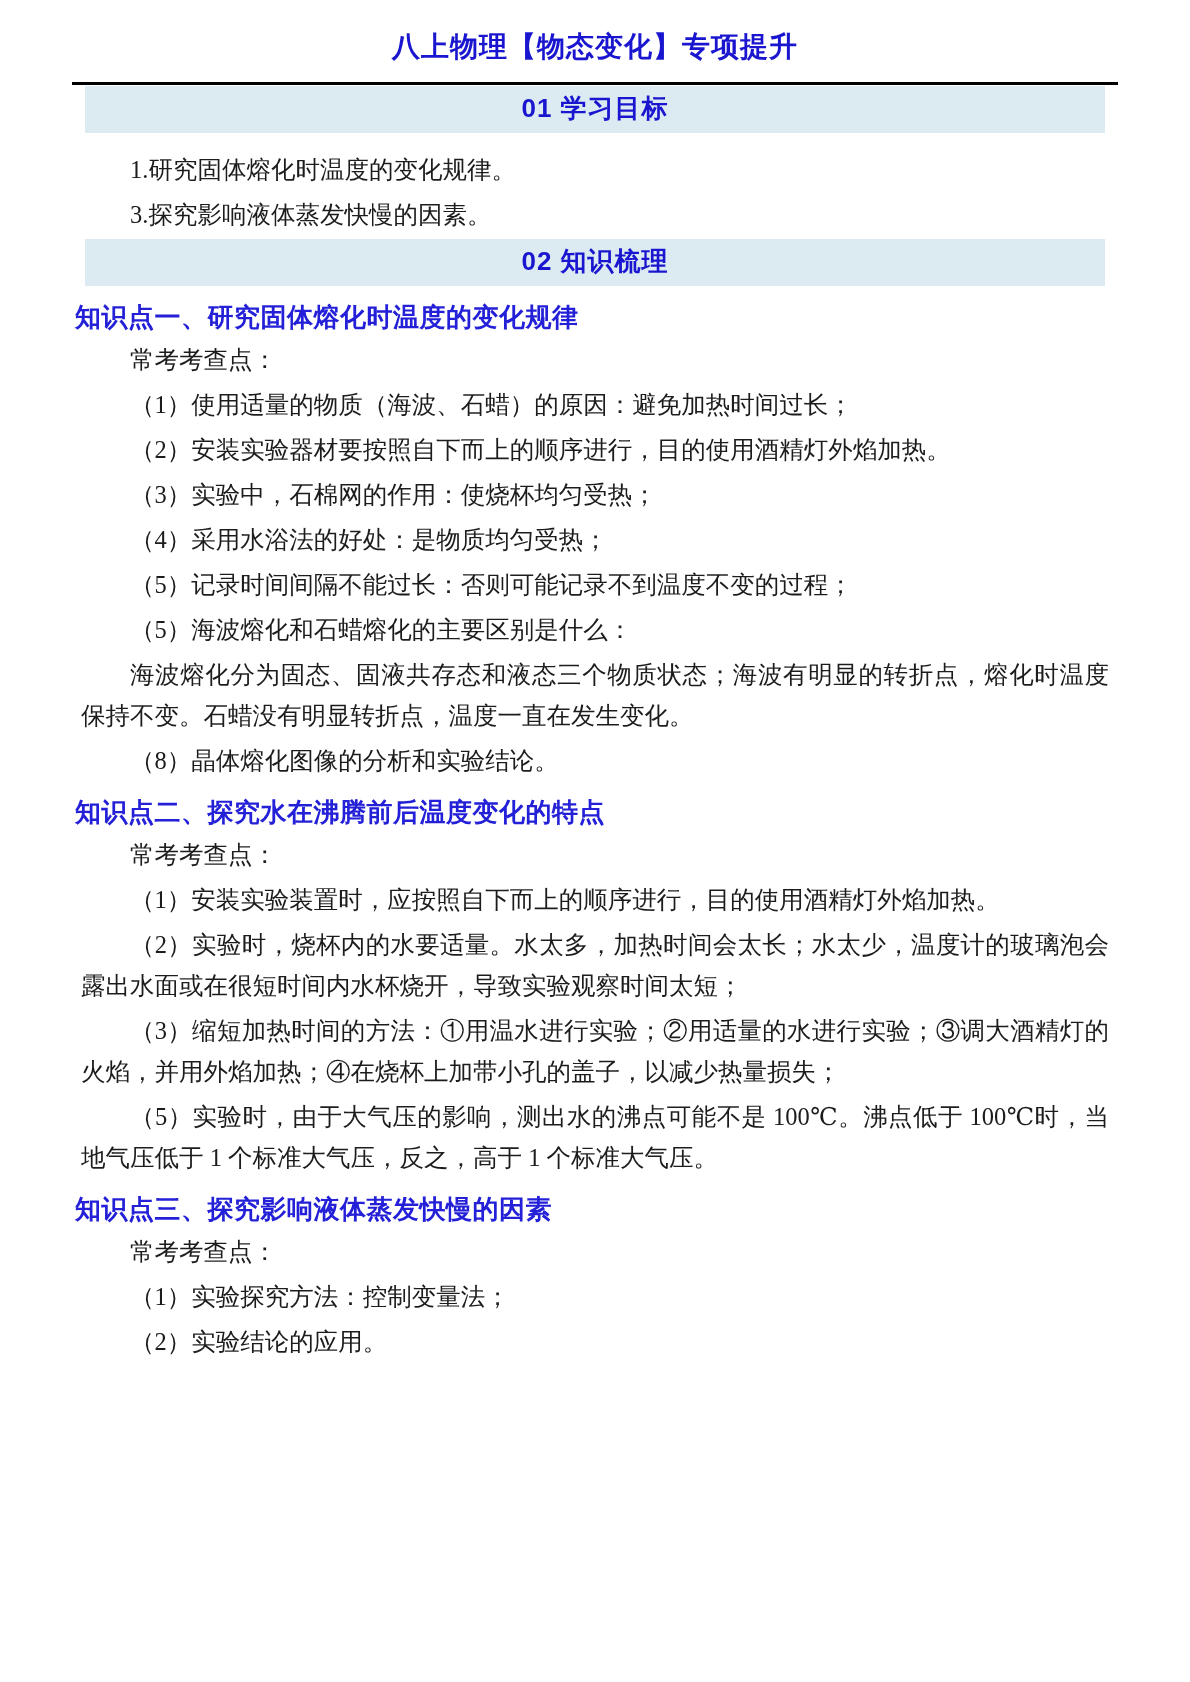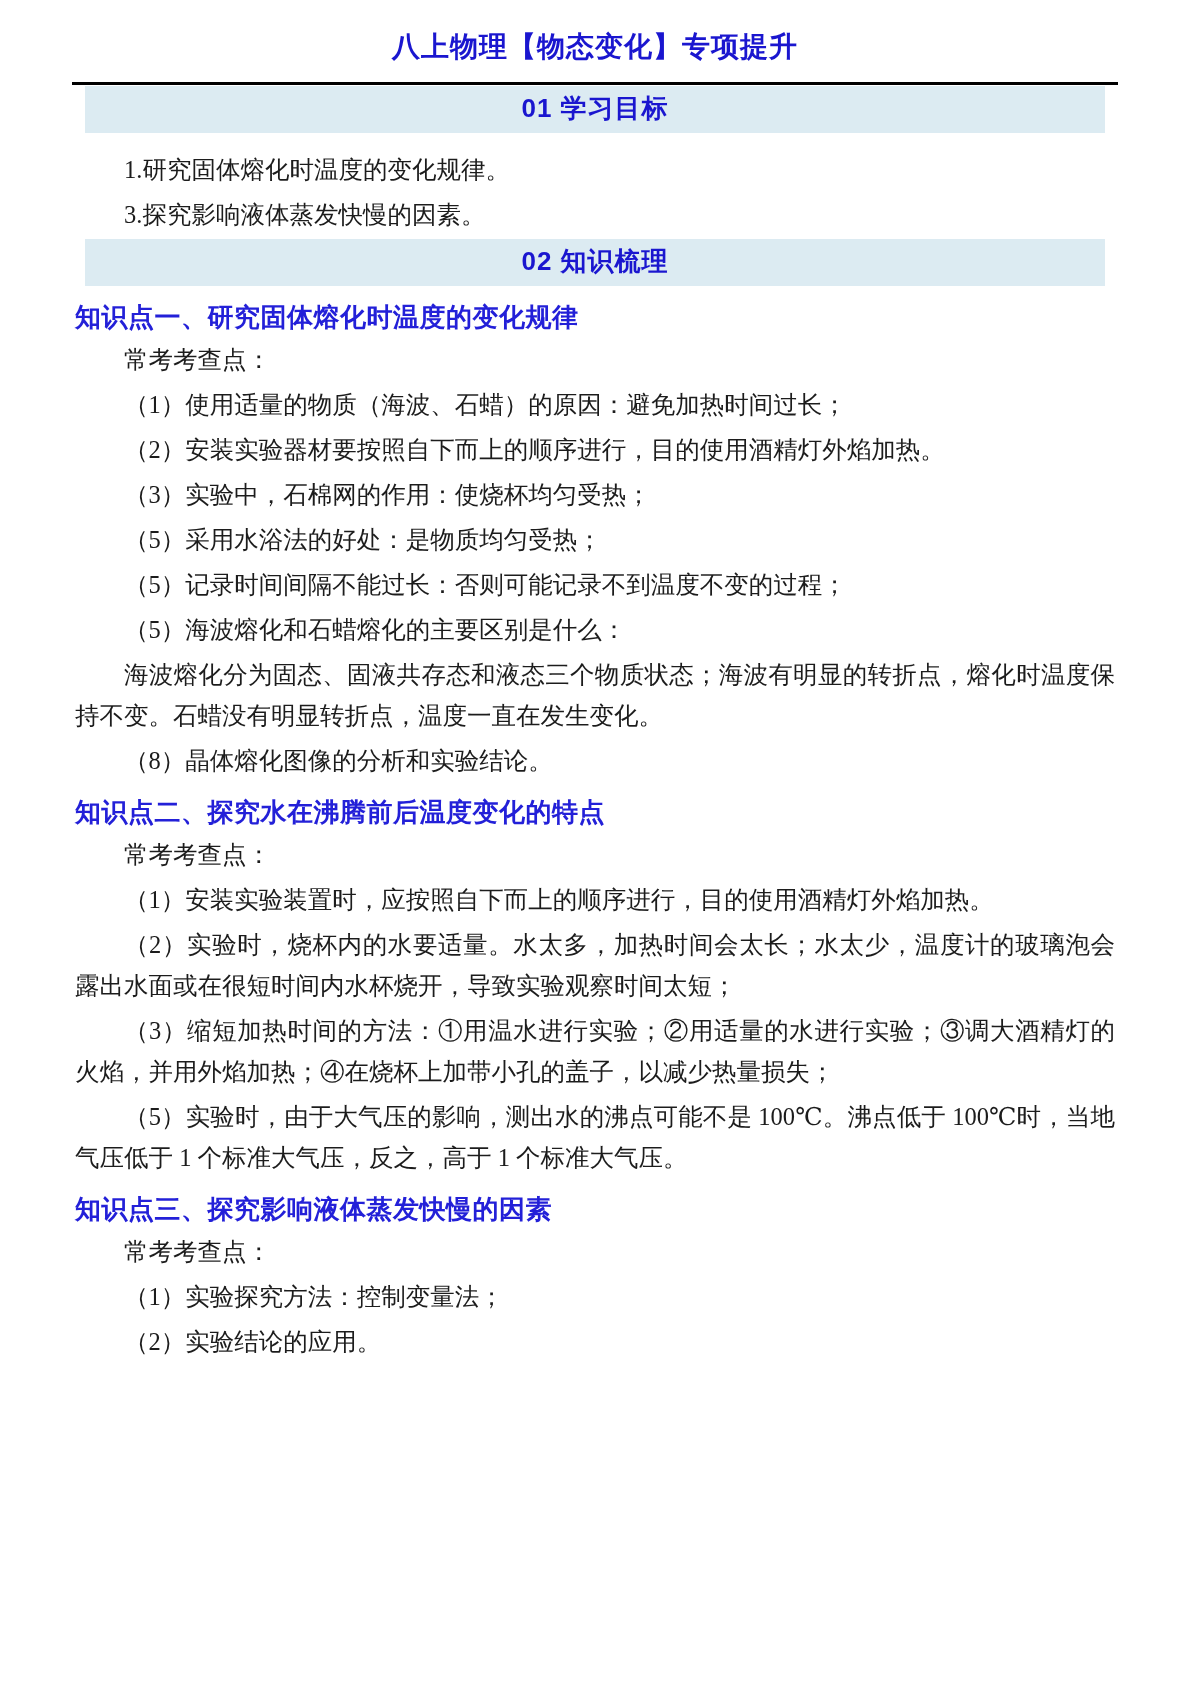--- a/index.html
+++ b/index.html
@@ -36,21 +36,21 @@
     font-family: "Liberation Sans", "DejaVu Sans", sans-serif;
     font-weight: bold;
     font-size: 26px;
     color: var(--accent_blue, #1a16cf);
     letter-spacing: 1px;
   }
   .banner.second { }
   .content { padding: 0 75px; }
   .content.goals { padding-top: 12px; }
   p.line {
-    margin: 4px 0;
+    margin: 4px 6px;
     font-size: 24.5px;
     line-height: 41px;
     text-align: justify;
     text-indent: 2em;
   }
   .point-heading {
     margin: 14px 0 4px 0;
     font-family: "Liberation Sans", "DejaVu Sans", sans-serif;
     font-weight: bold;
     font-size: 26px;
@@ -90,21 +90,21 @@
     <span>02 知识梳理</span>
   </div>
 
   <div class="content">
 
     <h2 class="point-heading">知识点一、研究固体熔化时温度的变化规律</h2>
     <p class="line">常考考查点：</p>
     <p class="line">（1）使用适量的物质（海波、石蜡）的原因：避免加热时间过长；</p>
     <p class="line">（2）安装实验器材要按照自下而上的顺序进行，目的使用酒精灯外焰加热。</p>
     <p class="line">（3）实验中，石棉网的作用：使烧杯均匀受热；</p>
-    <p class="line">（5）采用水浴法的好处：是物质均匀受热；</p>
+    <p class="line">（4）采用水浴法的好处：是物质均匀受热；</p>
     <p class="line">（5）记录时间间隔不能过长：否则可能记录不到温度不变的过程；</p>
     <p class="line">（5）海波熔化和石蜡熔化的主要区别是什么：</p>
     <p class="line">海波熔化分为固态、固液共存态和液态三个物质状态；海波有明显的转折点，熔化时温度保持不变。石蜡没有明显转折点，温度一直在发生变化。</p>
     <p class="line">（8）晶体熔化图像的分析和实验结论。</p>
 
     <h2 class="point-heading">知识点二、探究水在沸腾前后温度变化的特点</h2>
     <p class="line">常考考查点：</p>
     <p class="line">（1）安装实验装置时，应按照自下而上的顺序进行，目的使用酒精灯外焰加热。</p>
     <p class="line">（2）实验时，烧杯内的水要适量。水太多，加热时间会太长；水太少，温度计的玻璃泡会露出水面或在很短时间内水杯烧开，导致实验观察时间太短；</p>
     <p class="line">（3）缩短加热时间的方法：①用温水进行实验；②用适量的水进行实验；③调大酒精灯的火焰，并用外焰加热；④在烧杯上加带小孔的盖子，以减少热量损失；</p>

